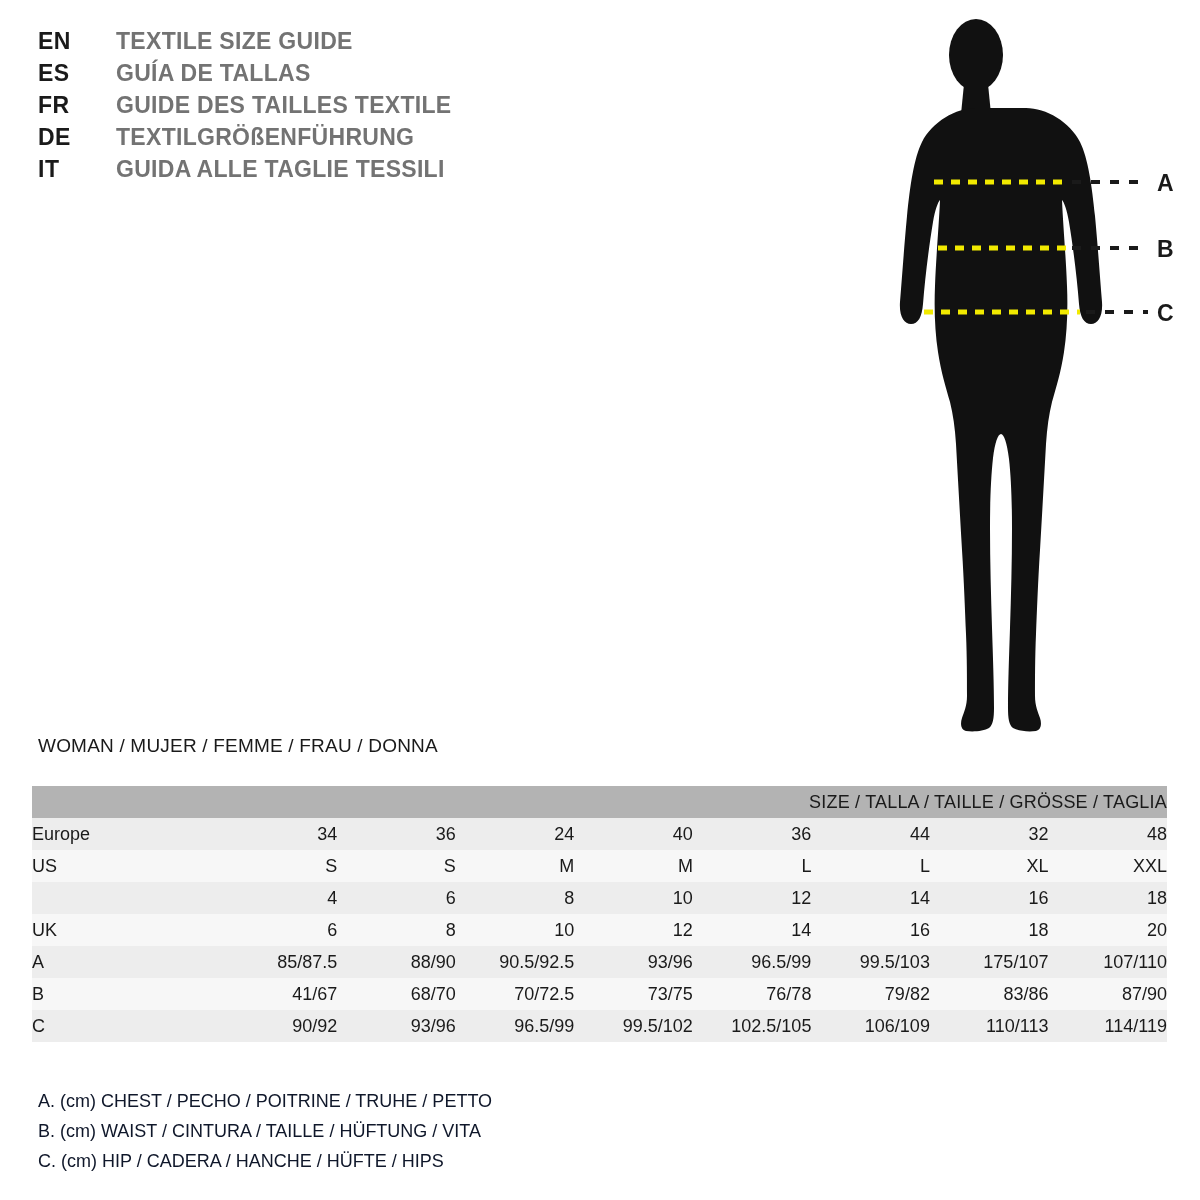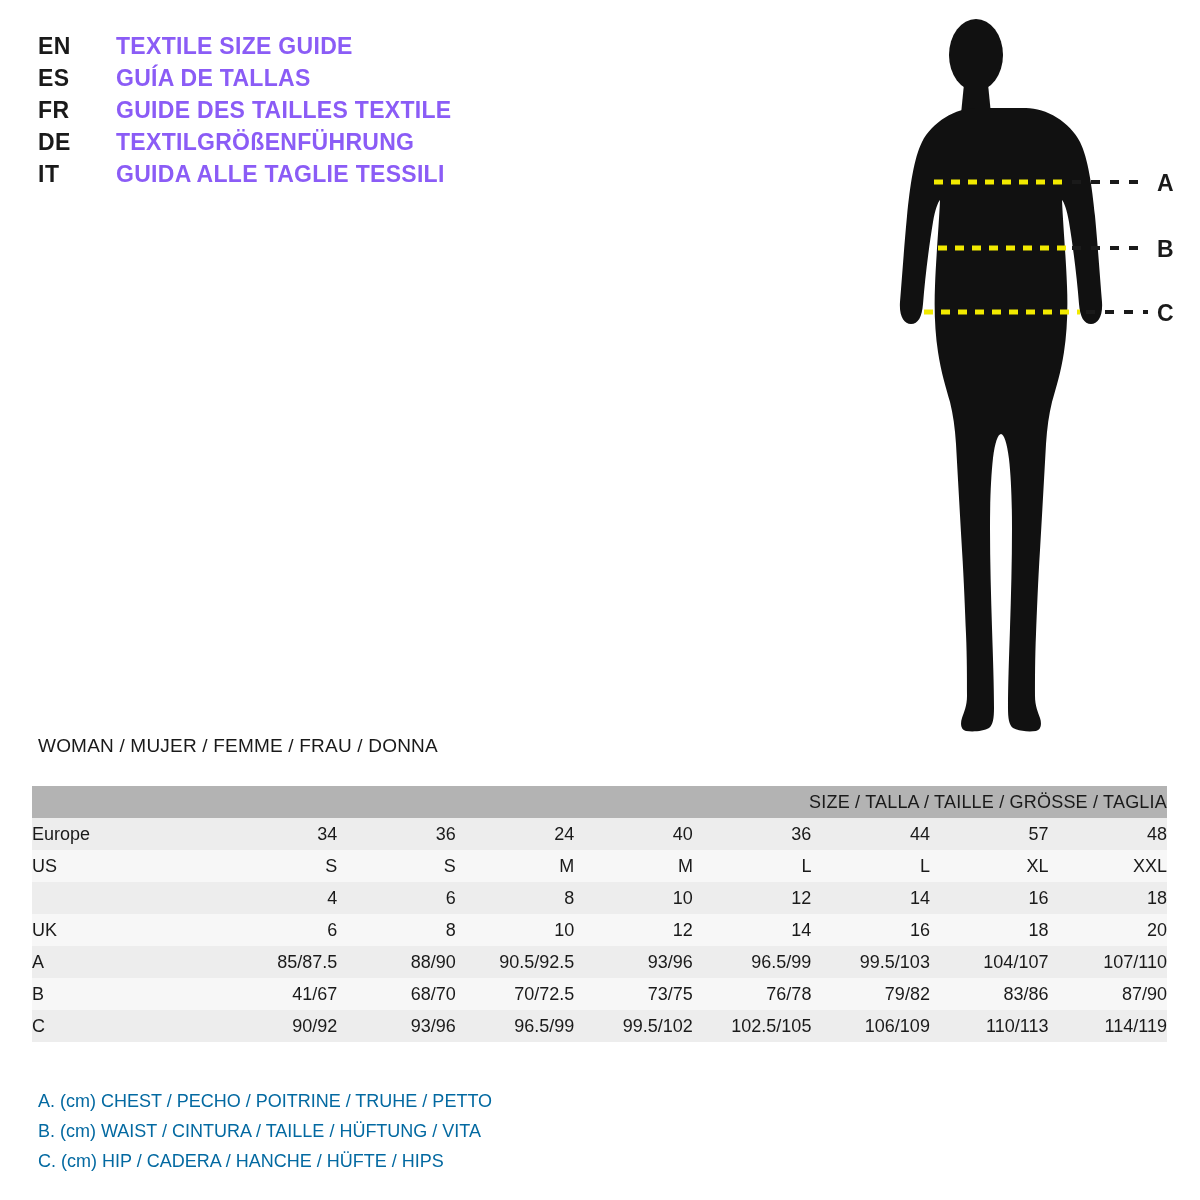--- a/index.html
+++ b/index.html
@@ -18,35 +18,35 @@
 
   
   .titles {
     position: absolute;
     left: 38px;
     top: 28px;
     width: 620px;
   }
   .title-row {
     display: flex;
-    align-items: flex-end;
+    align-items: flex-start;
     height: 32px;
   }
   .title-lang {
     width: 78px;
     font-size: 23px;
     font-weight: bold;
     letter-spacing: 0.5px;
     color: #1a1a1a;
   }
   .title-text {
     font-size: 23px;
     font-weight: bold;
     letter-spacing: 0.3px;
-    color: #8b5cf6;
+    color: #737373;
     white-space: nowrap;
   }
 
   
   .figure-wrap {
     position: absolute;
     left: 860px;
     top: 10px;
     width: 330px;
     height: 750px;
@@ -102,21 +102,21 @@
   
   .footnotes {
     position: absolute;
     left: 38px;
     top: 1086px;
     width: 700px;
   }
   .footnote {
     font-size: 18px;
     line-height: 30px;
-    color: #0369a1;
+    color: #0f172a;
     white-space: nowrap;
   }
 
   
   .marker-letter {
     font-size: 23px;
     font-weight: bold;
     fill: #1a1a1a;
     font-family: "Liberation Sans", sans-serif;
   }
@@ -232,21 +232,21 @@
   </thead>
   <tbody>
     <tr>
       <td class="rowhead">Europe</td>
       <td class="val">34</td>
       <td class="val">36</td>
       <td class="val">24</td>
       <td class="val">40</td>
       <td class="val">36</td>
       <td class="val">44</td>
-      <td class="val">57</td>
+      <td class="val">32</td>
       <td class="val">48</td>
     </tr>
     <tr>
       <td class="rowhead">US</td>
       <td class="val">S</td>
       <td class="val">S</td>
       <td class="val">M</td>
       <td class="val">M</td>
       <td class="val">L</td>
       <td class="val">L</td>
@@ -276,21 +276,21 @@
       <td class="val">20</td>
     </tr>
     <tr>
       <td class="rowhead">A</td>
       <td class="val">85/87.5</td>
       <td class="val">88/90</td>
       <td class="val">90.5/92.5</td>
       <td class="val">93/96</td>
       <td class="val">96.5/99</td>
       <td class="val">99.5/103</td>
-      <td class="val">104/107</td>
+      <td class="val">175/107</td>
       <td class="val">107/110</td>
     </tr>
     <tr>
       <td class="rowhead">B</td>
       <td class="val">41/67</td>
       <td class="val">68/70</td>
       <td class="val">70/72.5</td>
       <td class="val">73/75</td>
       <td class="val">76/78</td>
       <td class="val">79/82</td>

